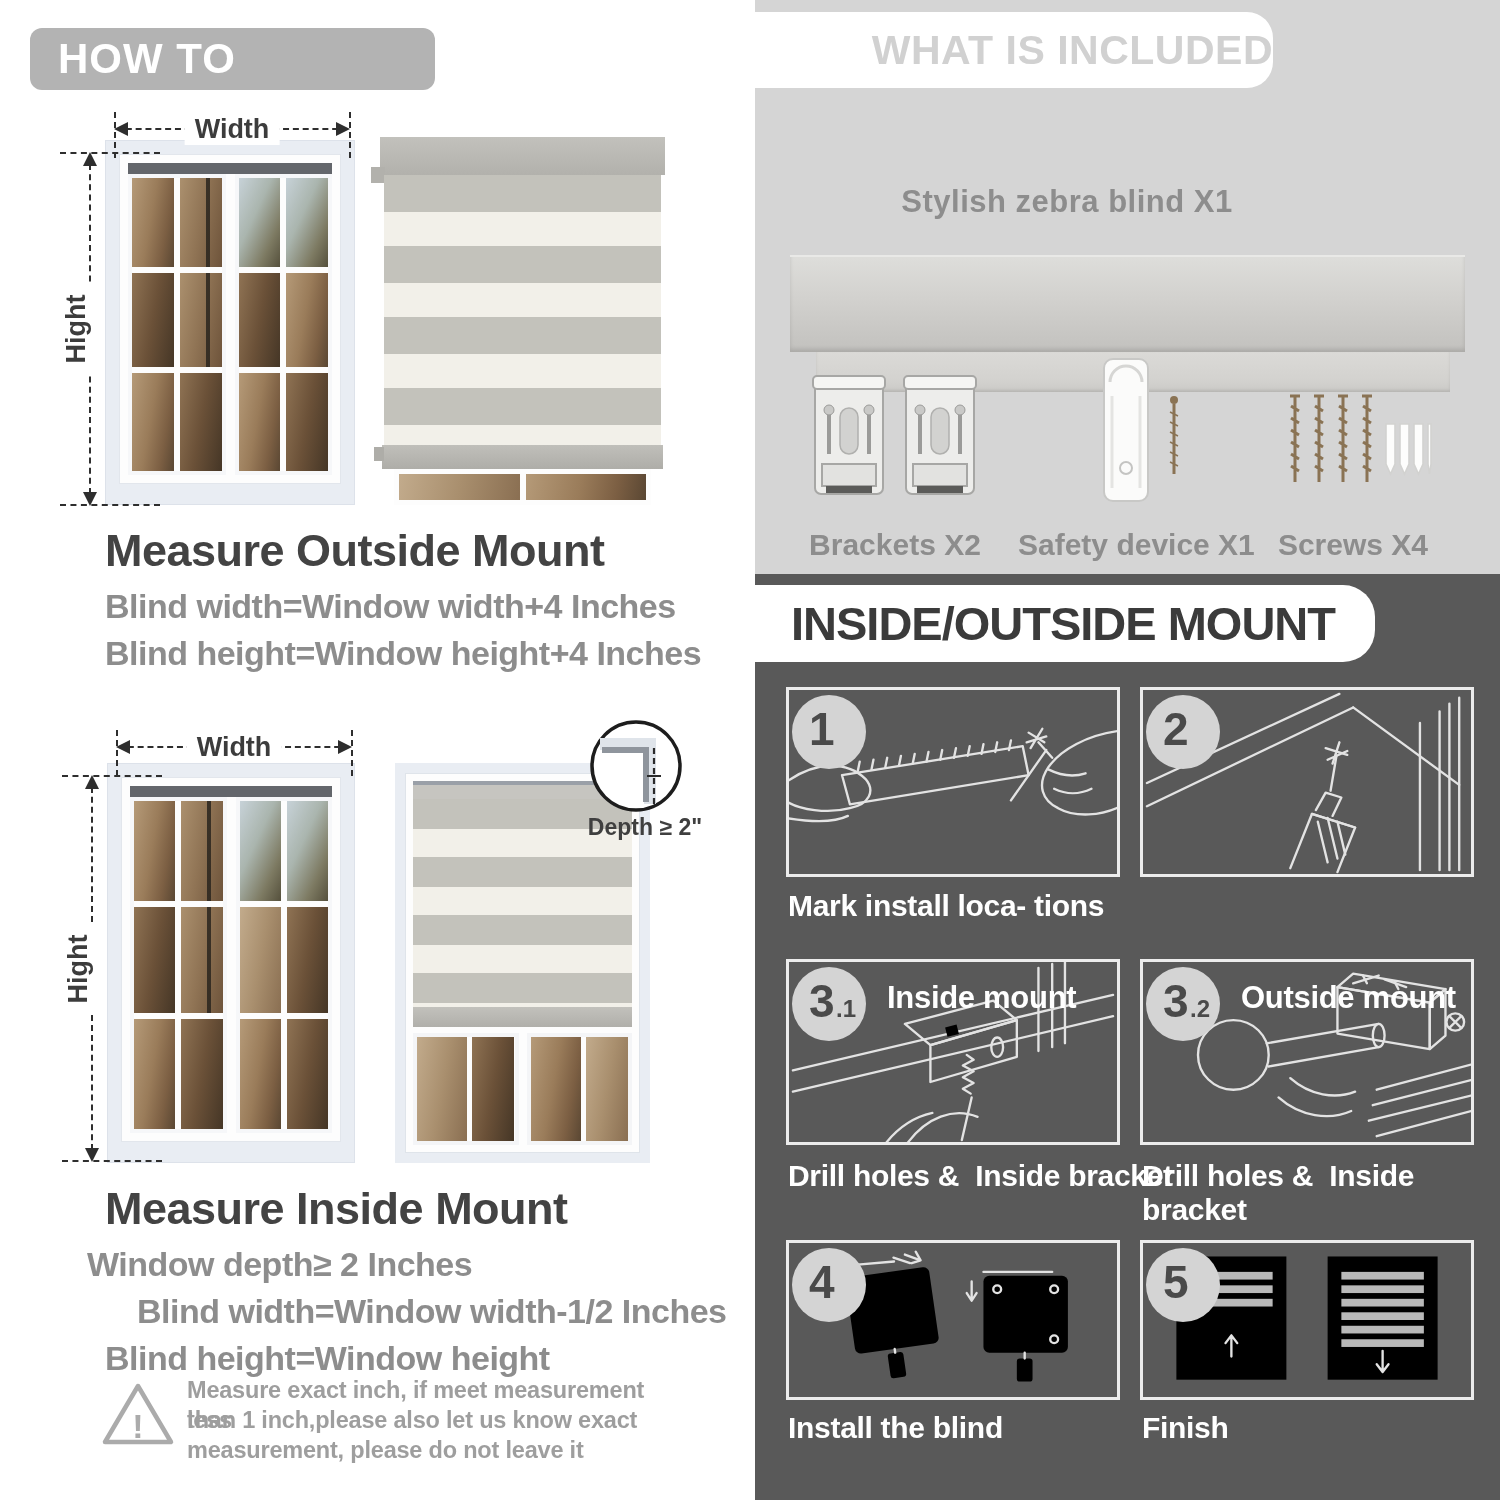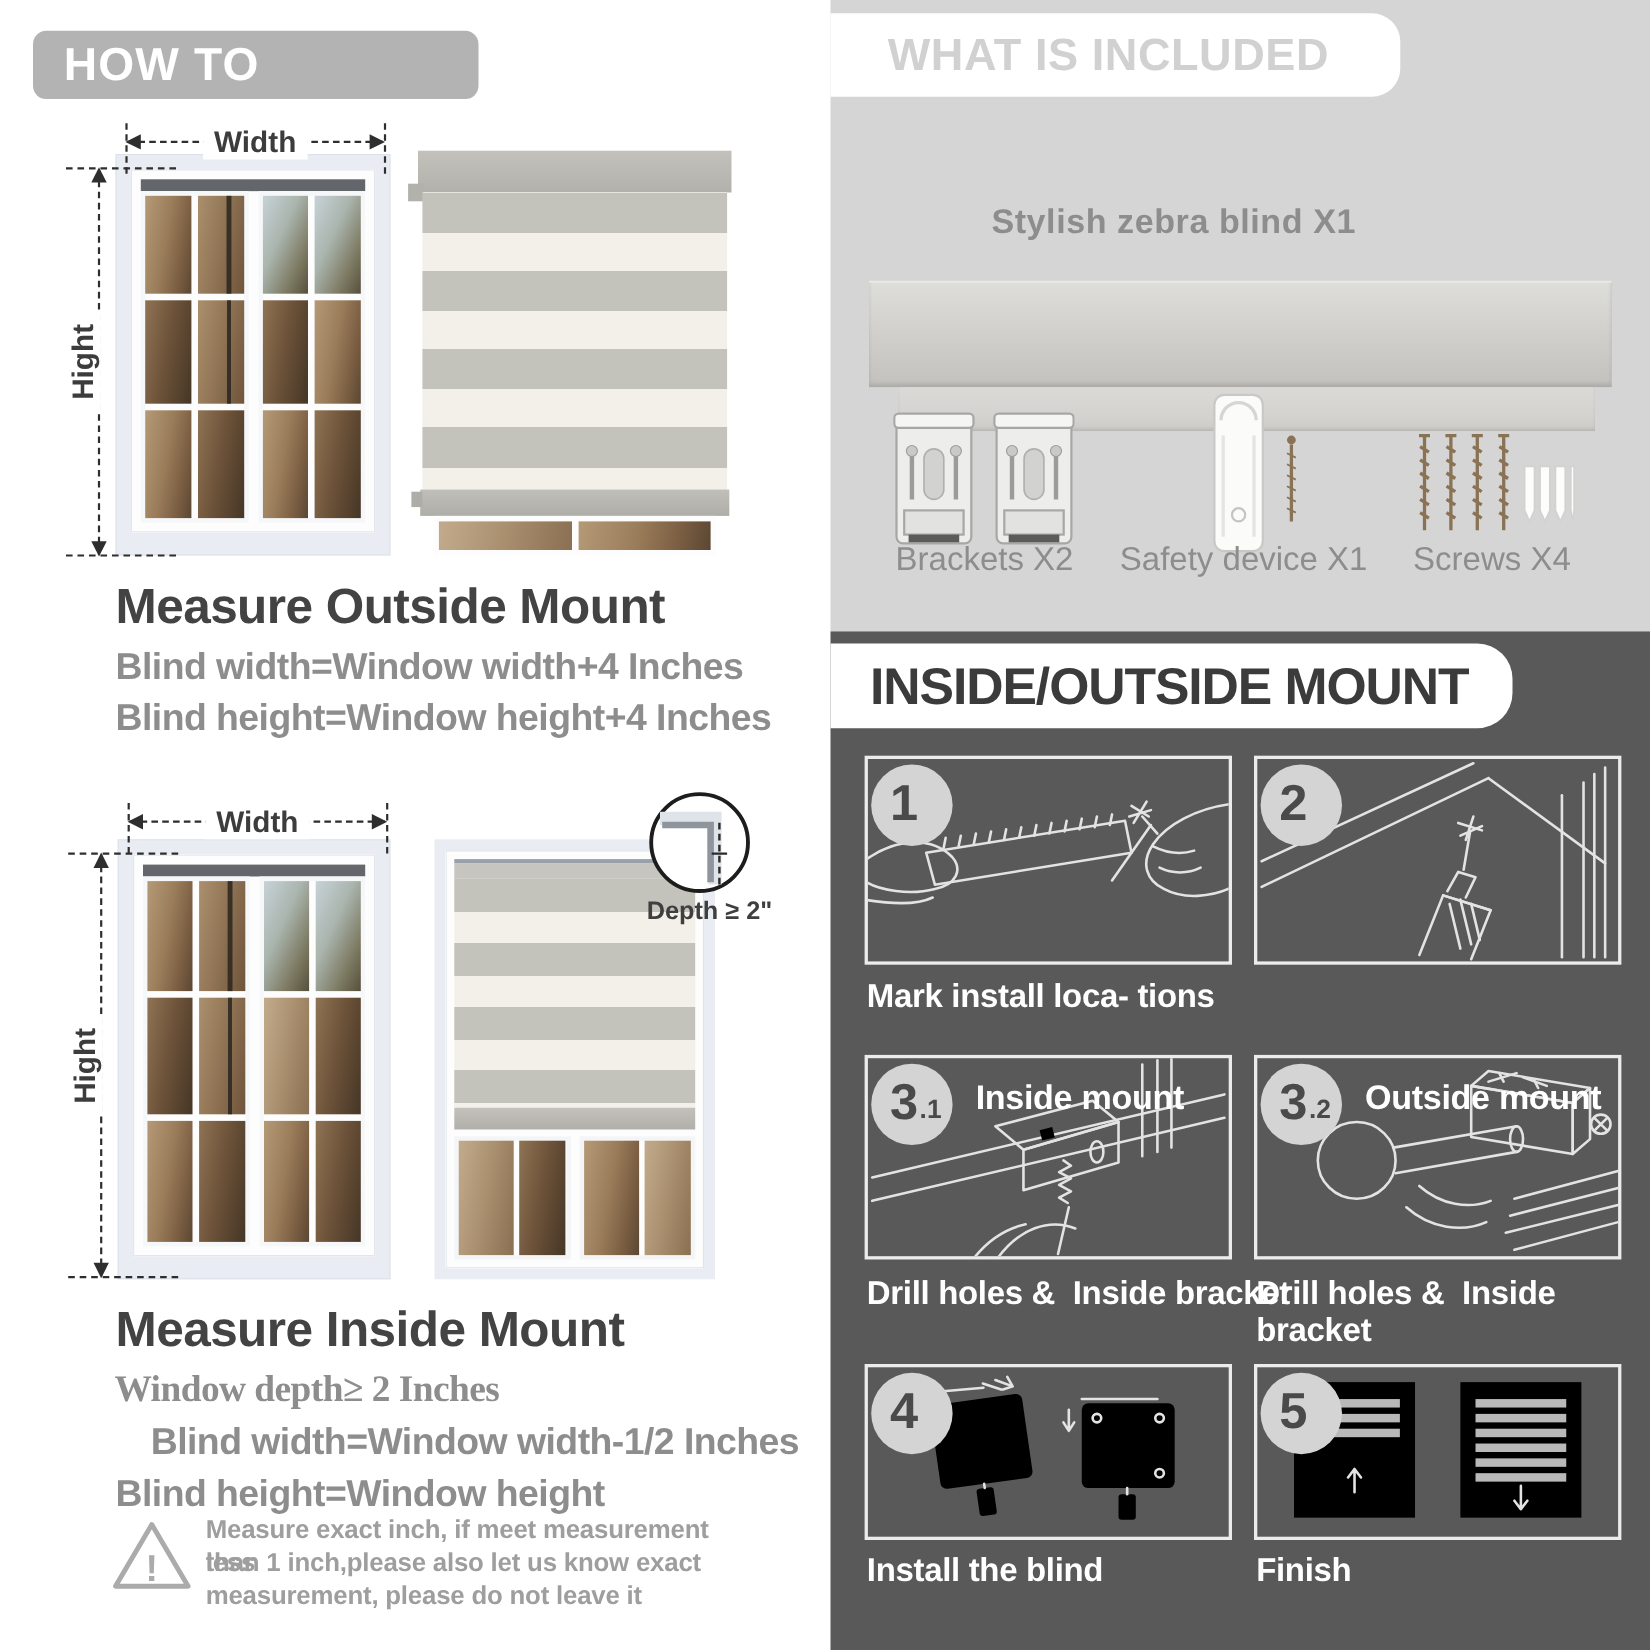--- a/index.html
+++ b/index.html
@@ -63,23 +63,23 @@
   .under-pane{position:relative;border:4px solid #f4f5f7;display:grid;grid-template-columns:1.2fr 1fr;gap:5px;background:#fdfdfd;}
 
   
   .warn-text{color:var(--warning-gray,#9e9e9e);font-size:23.5px;font-weight:bold;line-height:29.5px;letter-spacing:-0.2px;}
   .warn-bang{position:absolute;left:0;top:0;width:76px;height:70px;text-align:center;
       color:#ababab;font-size:34px;font-weight:bold;line-height:92px;}
 
   
   .right-top{background:var(--right-top-bg,#d5d5d5);}
   .white-tab{background:#fff;border-radius:0 26px 26px 0;color:var(--muted-label,#d1d1d1);
-      font-size:41px;font-weight:bold;letter-spacing:0.5px;line-height:76px;padding-left:52px;}
+      font-size:41px;font-weight:bold;letter-spacing:0.5px;line-height:76px;padding-left:52px;text-align:right;}
   .included-title{color:var(--body-gray,#8d8d8d);font-size:31px;font-weight:bold;text-align:center;letter-spacing:0.5px;}
-  .comp-label{color:var(--body-gray,#8d8d8d);font-size:30px;font-weight:normal;text-align:center;white-space:nowrap;}
+  .comp-label{color:var(--body-gray,#8d8d8d);font-size:30px;font-weight:bold;text-align:center;white-space:nowrap;margin-top:36px;}
   .rail-main{background:linear-gradient(180deg,#dededb 0%,#d2d1ce 45%,#c2c1be 100%);
       box-shadow:inset 0 2px 0 #e9e9e7, inset 0 -3px 4px rgba(0,0,0,.12);}
   .rail-flap{background:linear-gradient(180deg,#dbdad7 0%,#d3d2cf 70%,#cbcac7 100%);
       box-shadow:inset 0 -2px 3px rgba(0,0,0,.10);}
 
   .dark-sec{background:var(--dark-bg,#595959);}
   .mount-tab{background:#fff;border-radius:0 32px 32px 0;color:var(--mount-title,#3b3b3b);
       font-size:47px;font-weight:bold;letter-spacing:-1px;line-height:77px;padding-left:36px;}
   .panel{border:3px solid #ececec;background:var(--dark-bg,#595959);}
   .badge{position:absolute;left:3px;top:5px;width:74px;height:74px;border-radius:50%;
@@ -216,21 +216,21 @@
   <svg class="abs" style="left:588px;top:718px;" width="96" height="96" viewBox="0 0 96 96">
     <circle cx="48" cy="48" r="44" fill="#ffffff" stroke="#1d1d1d" stroke-width="3.5"></circle>
     <path d="M12,26 L62,26 L62,86" fill="none" stroke="#dfe4ea" stroke-width="12"></path>
     <path d="M14,32 L58,32 L58,84" fill="none" stroke="#8f959d" stroke-width="6"></path>
     <path d="M66,30 L66,86" fill="none" stroke="#2a2a2a" stroke-width="2.2" stroke-dasharray="6,4"></path>
     <path d="M59,58 L73,58" fill="none" stroke="#2a2a2a" stroke-width="2"></path>
   </svg>
   <div class="abs" style="left:580px;top:814px;width:130px;text-align:center;color:#3f3f3f;font-size:23px;font-weight:bold;">Depth ≥ 2"</div>
 
   <div class="h-dark abs" style="left:105px;top:1183px;">Measure Inside Mount</div>
-  <div class="p-gray abs" style="left:104px;top:1245px;font-family:Liberation Serif, serif;">Window depth≥ 2 Inches</div>
+  <div class="p-gray abs" style="left:87px;top:1245px;">Window depth≥ 2 Inches</div>
   <div class="p-gray abs" style="left:105px;top:1292px;margin-left:32px;">Blind width=Window width-1/2 Inches</div>
   <div class="p-gray abs" style="left:105px;top:1339px;">Blind height=Window height</div>
 
   <div class="abs" style="left:100px;top:1376px;width:560px;height:100px;">
     <svg width="76" height="70" viewBox="0 0 76 70" style="position:absolute;left:0;top:4px;">
       <path d="M38,6 L71,62 L5,62 Z" fill="none" stroke="#ababab" stroke-width="4.5" stroke-linejoin="round"></path>
     </svg>
     <div class="warn-bang" style="top:4px;">!</div>
     <div class="warn-text abs" style="left:87px;top:0px;">Measure exact inch, if meet measurement less</div>
     <div class="warn-text abs" style="left:87px;top:30px;">than 1 inch,please also let us know exact</div>

